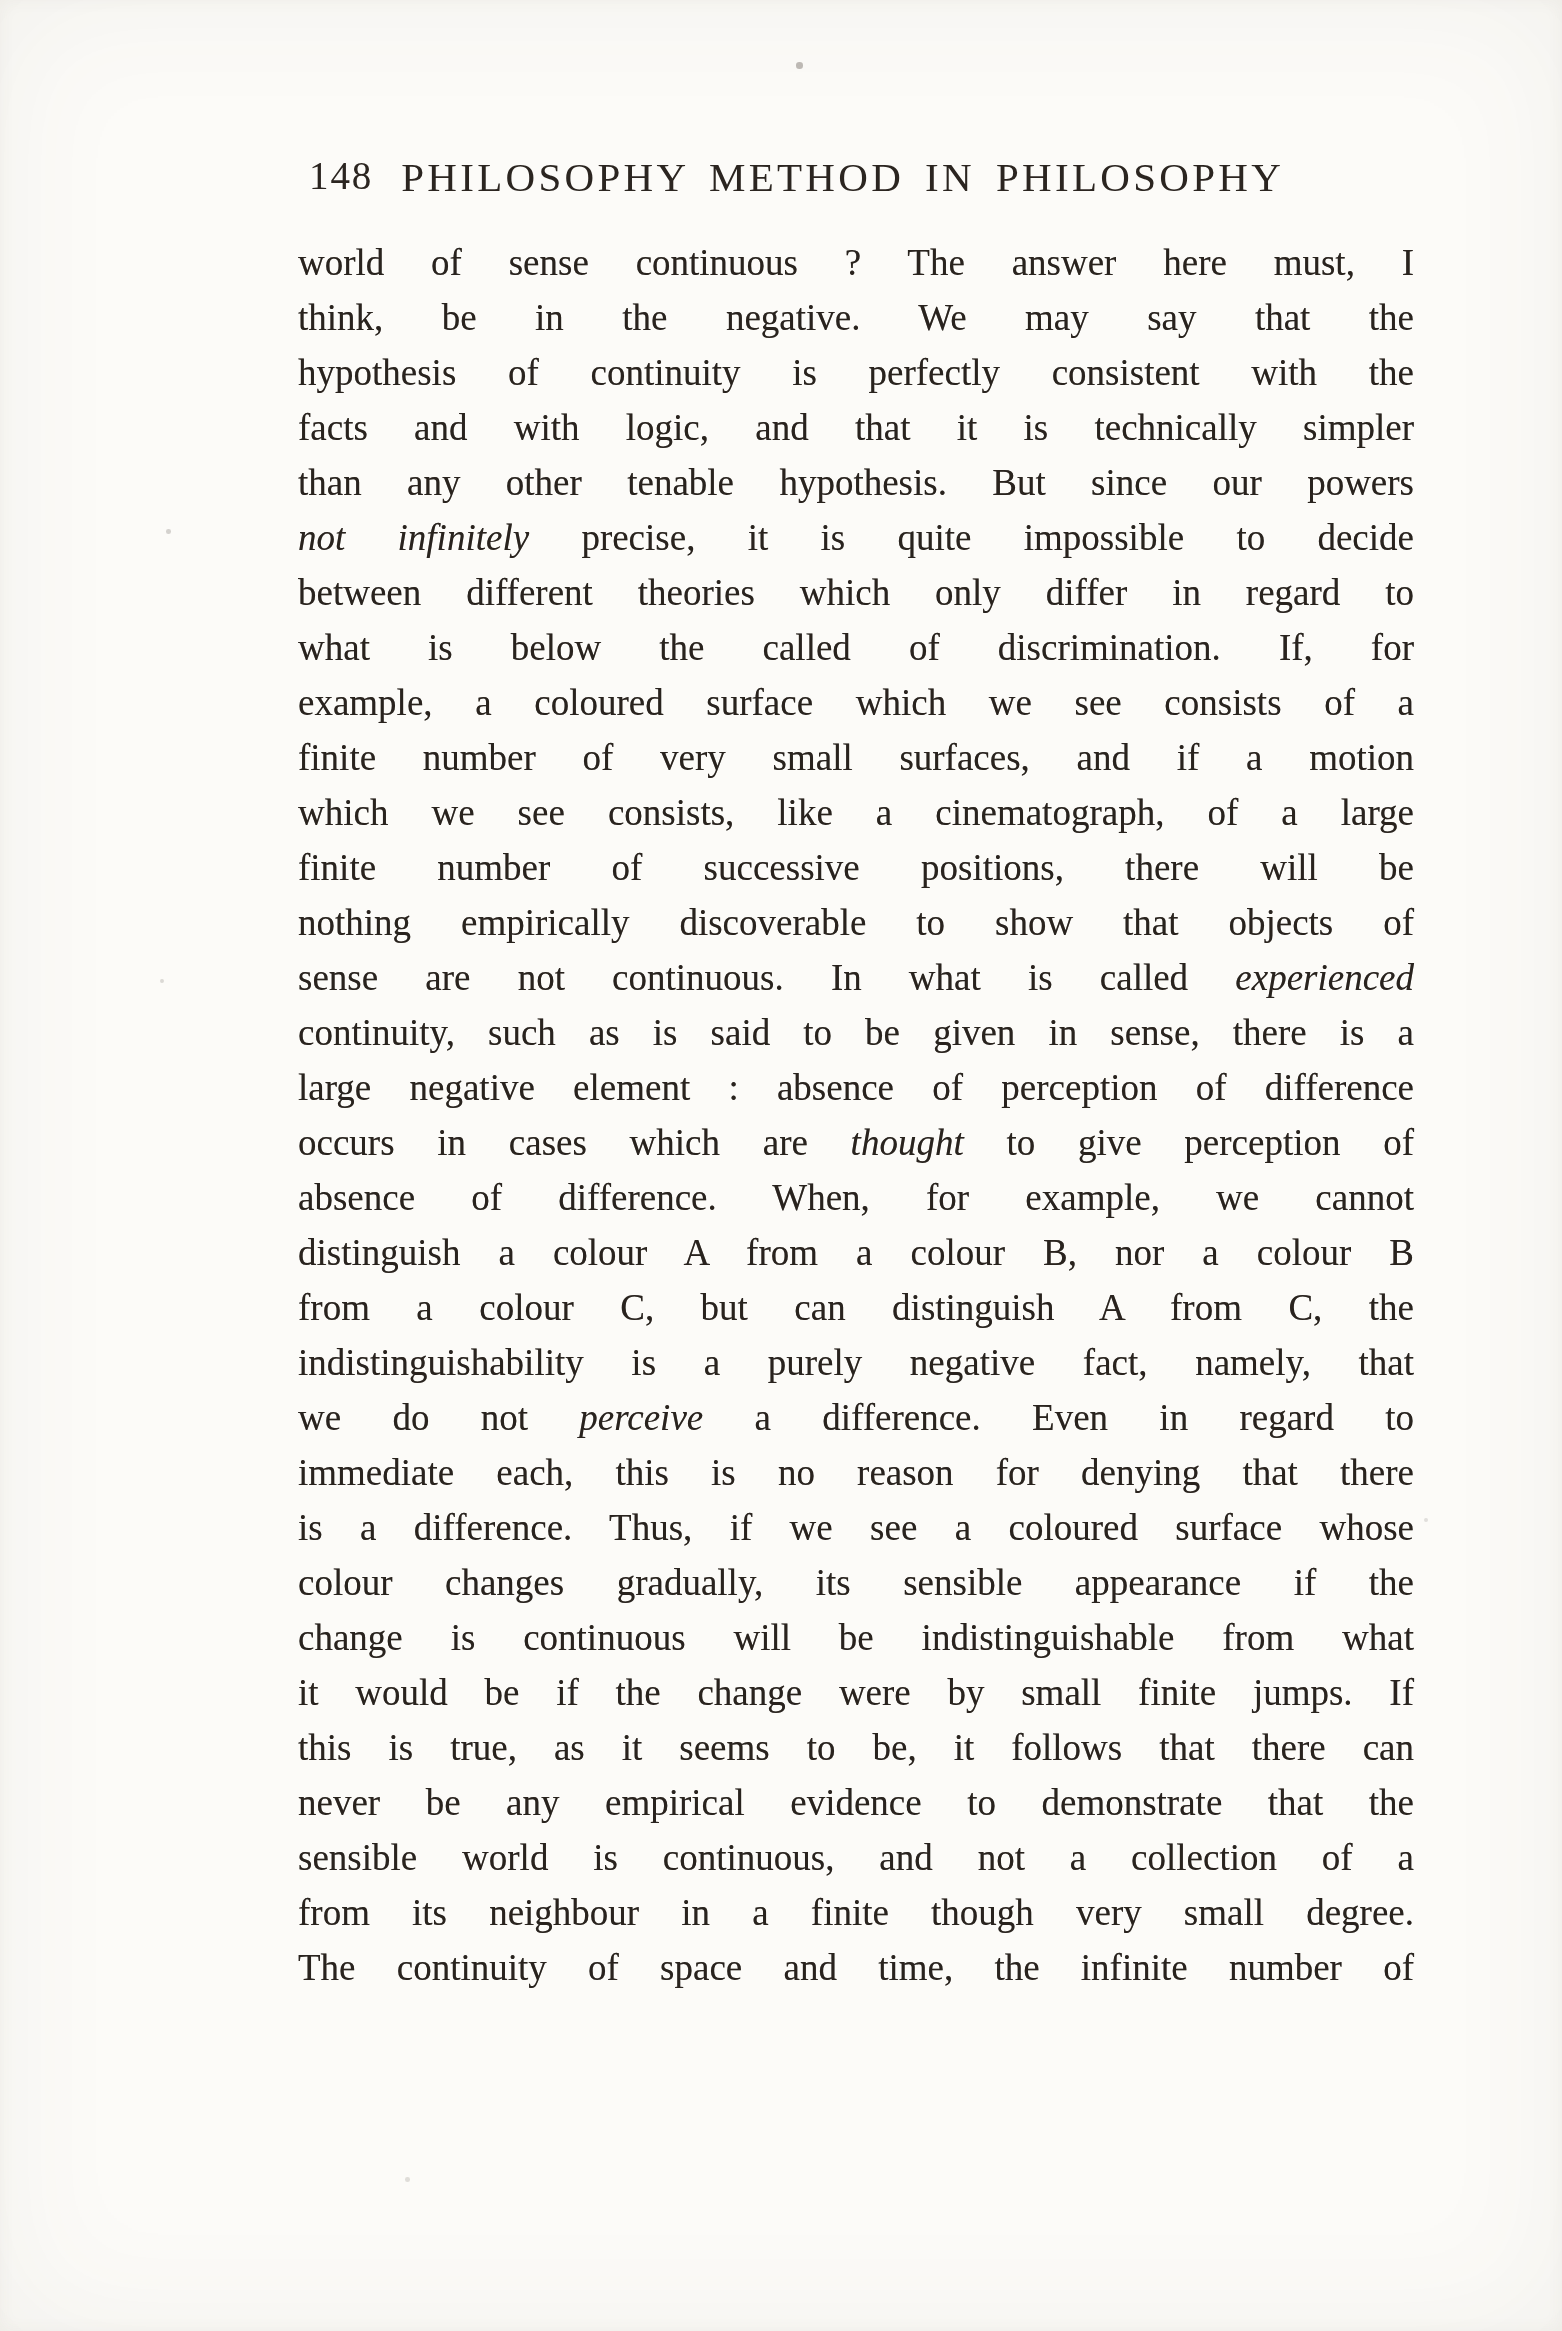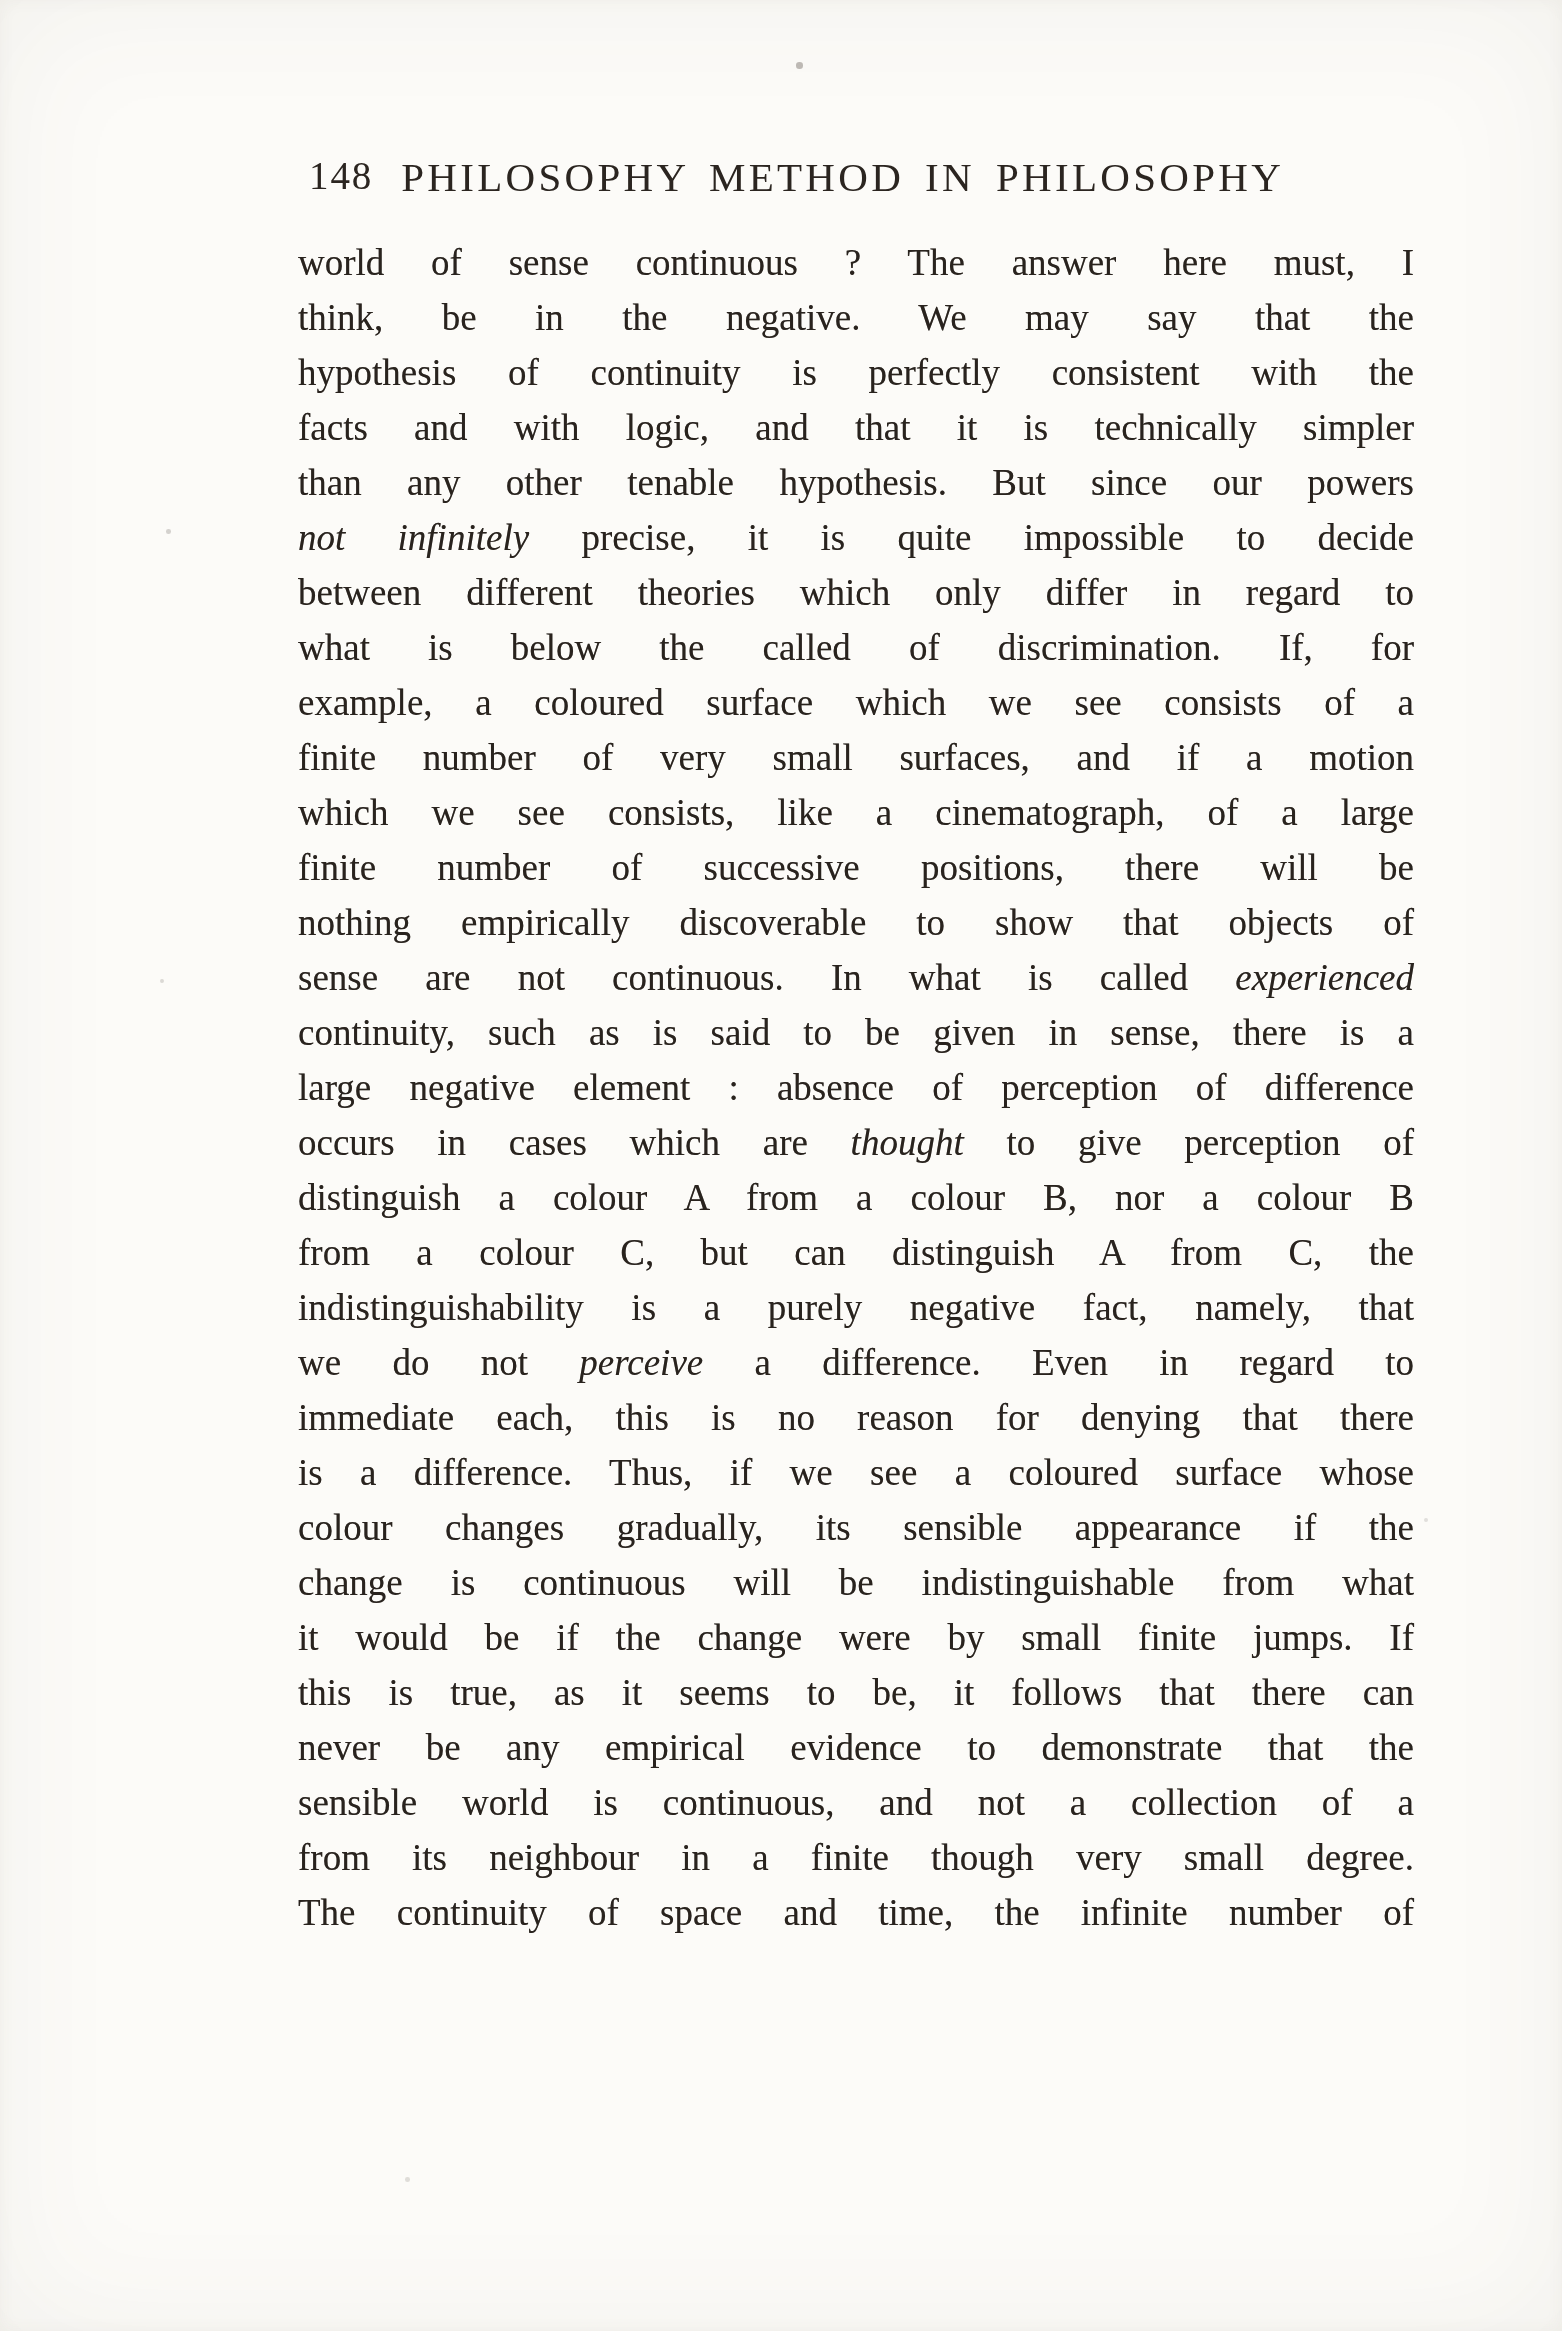--- a/index.html
+++ b/index.html
@@ -92,20 +92,21 @@
       <div class="line"><span>what is below the called of discrimination.  If, for</span></div>
       <div class="line"><span>example, a coloured surface which we see consists of a</span></div>
       <div class="line"><span>finite number of very small surfaces, and if a motion</span></div>
       <div class="line"><span>which we see consists, like a cinematograph, of a large</span></div>
       <div class="line"><span>finite number of successive positions, there will be</span></div>
       <div class="line"><span>nothing empirically discoverable to show that objects of</span></div>
       <div class="line"><span>sense are not continuous.  In what is called </span><i>experienced</i></div>
       <div class="line"><span>continuity, such as is said to be given in sense, there is a</span></div>
       <div class="line"><span>large negative element :  absence of perception of difference</span></div>
       <div class="line"><span>occurs in cases which are </span><i>thought</i><span> to give perception of</span></div>
+      <div class="line"><span>absence of difference.  When, for example, we cannot</span></div>
       <div class="line"><span>distinguish a colour A from a colour B, nor a colour B</span></div>
       <div class="line"><span>from a colour C, but can distinguish A from C, the</span></div>
       <div class="line"><span>indistinguishability is a purely negative fact, namely, that</span></div>
       <div class="line"><span>we do not </span><i>perceive</i><span> a difference.  Even in regard to</span></div>
       <div class="line"><span>immediate each, this is no reason for denying that there</span></div>
       <div class="line"><span>is a difference.  Thus, if we see a coloured surface whose</span></div>
       <div class="line"><span>colour changes gradually, its sensible appearance if the</span></div>
       <div class="line"><span>change is continuous will be indistinguishable from what</span></div>
       <div class="line"><span>it would be if the change were by small finite jumps.  If</span></div>
       <div class="line"><span>this is true, as it seems to be, it follows that there can</span></div>

